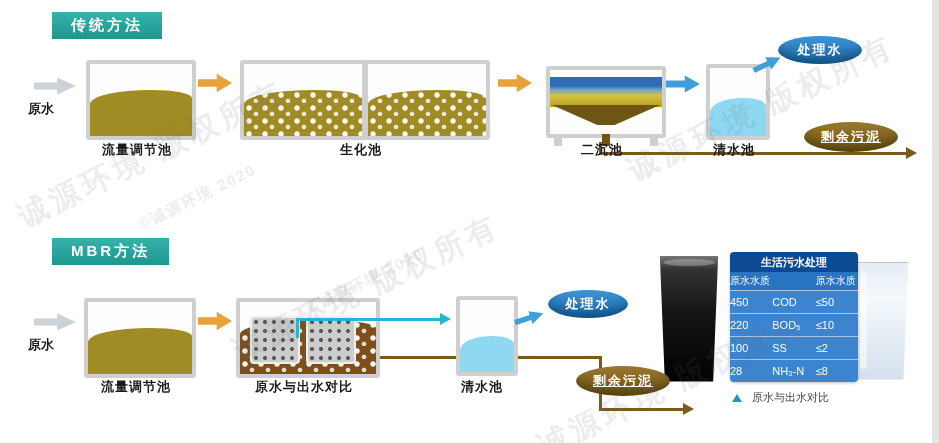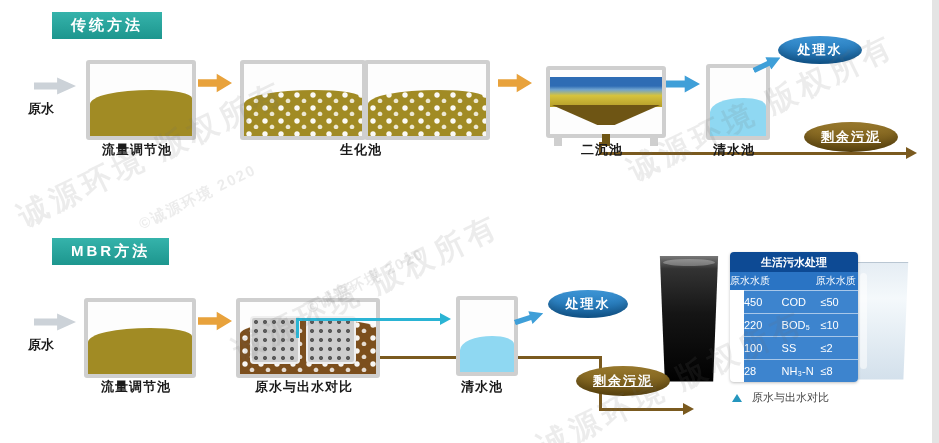--- a/index.html
+++ b/index.html
@@ -68,21 +68,21 @@
   .glass-clear{background:linear-gradient(180deg,rgba(228,236,243,.95) 0%,rgba(243,248,251,.9) 30%,rgba(208,222,234,.95) 100%);
                border:1px solid #b9c6d2;}
   .glass-rim{position:absolute;top:3px;left:8%;right:8%;height:7px;background:rgba(255,255,255,.28);border-radius:50%;}
   .glass-shine{position:absolute;top:10px;bottom:12px;left:16%;width:12%;background:rgba(255,255,255,.55);border-radius:6px;}
 
   
   .wtable{position:absolute;z-index:3;border-radius:4px;overflow:hidden;box-shadow:0 1px 3px rgba(0,0,0,.25);}
   .wt-title{background:#0d4a94;height:20px;line-height:20px;text-align:center;font-size:11px;color:#fff;font-weight:bold;}
   .wt-head{display:flex;background:#2a74c4;height:18px;line-height:18px;}
   .wt-head .wt-cell{font-size:10px;}
-  .wt-row{display:flex;background:#3d84ce;height:22px;line-height:22px;border-top:1px solid rgba(255,255,255,.55);margin-left:14px;}
+  .wt-row{display:flex;background:#3d84ce;height:22px;line-height:22px;border-top:1px solid rgba(255,255,255,.55);}
   .wt-cell{text-align:left;font-size:11px;color:#fff;}
   .c1{width:33%;}.c2{width:34%;}.c3{width:33%;}
 
   
   .caption{position:absolute;display:flex;align-items:center;font-size:11px;color:#444;z-index:3;}
   .cap-tri{width:0;height:0;border-left:5px solid transparent;border-right:5px solid transparent;
            border-bottom:8px solid #2596be;margin-right:10px;}
 </style>
 </head>
 <body>

